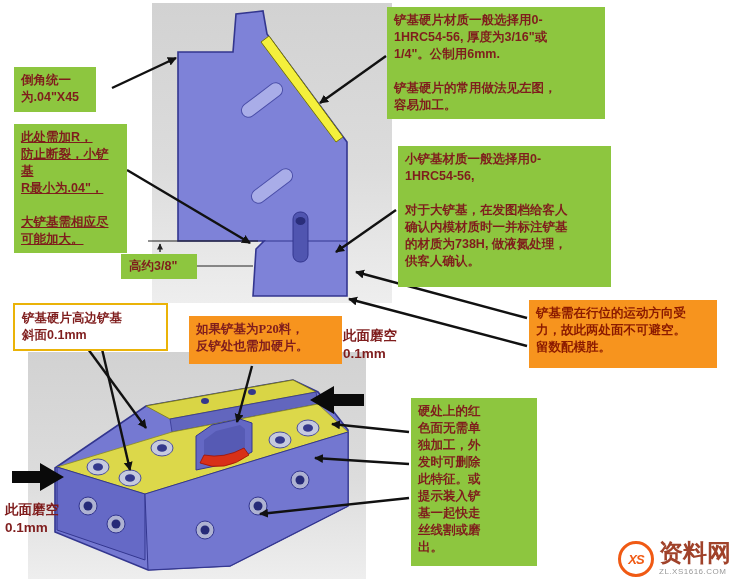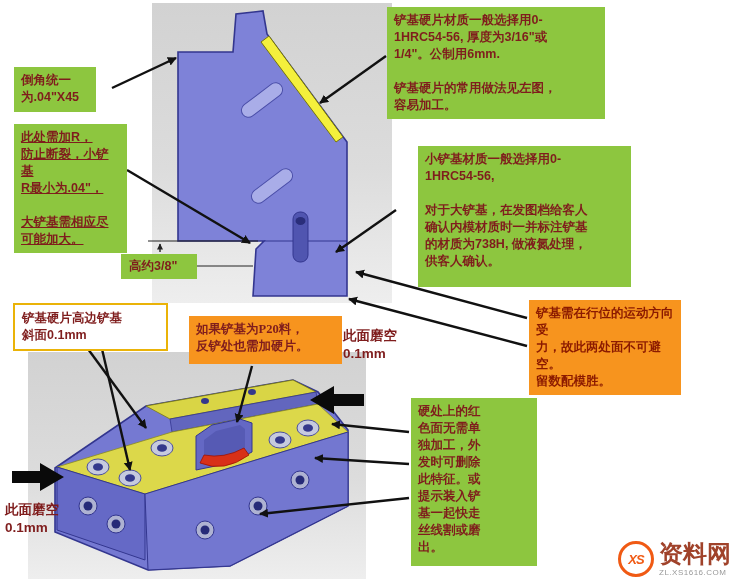--- a/index.html
+++ b/index.html
@@ -18,21 +18,21 @@
     font-size:12.5px;font-weight:600;line-height:1.36;
     white-space:pre-line;
   }
   .green{background:#8DC63F;}
   .orange{background:#F7941E;}
   .white-box{background:#ffffff;border:2px solid #eab308;}
   .plain{background:transparent;padding:0;font-size:13.5px;font-weight:700;}
   .motion-text{color:#8B1A00;}
   .watermark{
     position:absolute;z-index:4;right:1px;bottom:4px;
-    display:flex;align-items:flex-end;gap:5px;background:#fff;padding:2px 6px;
+    display:flex;align-items:flex-start;gap:5px;background:#fff;padding:2px 6px;
   }
   .wm-logo{
     width:30px;height:30px;border:3px solid #F05A14;border-radius:50%;
     display:flex;align-items:center;justify-content:center;
     color:#F05A14;font-style:italic;font-weight:700;font-size:13px;letter-spacing:-1px;
   }
   .wm-name{color:#A0422A;font-weight:700;font-size:24px;line-height:1;}
   .wm-url{color:#999;font-size:8px;letter-spacing:.5px;margin-top:2px;}
 </style>
 </head>
@@ -141,38 +141,38 @@
 
 <div class="co green" style="left:14px;top:124px;width:113px;min-height:121px;text-decoration:underline;">此处需加R，
 防止断裂，小铲基
 R最小为.04"，
 
 大铲基需相应尽
 可能加大。</div>
 
 <div class="co green" style="left:121px;top:254px;width:76px;min-height:25px;padding:4px 8px;">高约3/8"</div>
 
-<div class="co green" style="left:398px;top:146px;width:213px;min-height:141px;margin-left:20px;">小铲基材质一般选择用0-
+<div class="co green" style="left:398px;top:146px;width:213px;min-height:141px;">小铲基材质一般选择用0-
 1HRC54-56,
 
 对于大铲基，在发图档给客人
 确认内模材质时一并标注铲基
 的材质为738H, 做液氮处理，
 供客人确认。</div>
 
 <div class="co white-box" style="left:13px;top:303px;width:155px;min-height:45px;">铲基硬片高边铲基
 斜面0.1mm</div>
 
 <div class="co orange" style="left:189px;top:316px;width:153px;min-height:48px;font-family:Liberation Serif, serif;">如果铲基为P20料，
 反铲处也需加硬片。</div>
 
 <div class="co plain" style="left:343px;top:327px;">此面磨空
 0.1mm</div>
 
-<div class="co orange motion-text" style="left:529px;top:300px;width:152px;min-height:68px;">铲基需在行位的运动方向受
+<div class="co orange motion-text" style="left:529px;top:300px;width:188px;min-height:68px;">铲基需在行位的运动方向受
 力，故此两处面不可避空。
 留数配模胜。</div>
 
 <div class="co plain" style="left:5px;top:501px;">此面磨空
 0.1mm</div>
 
 <div class="co green" style="left:411px;top:398px;width:126px;min-height:168px;">硬处上的红
 色面无需单
 独加工，外
 发时可删除

